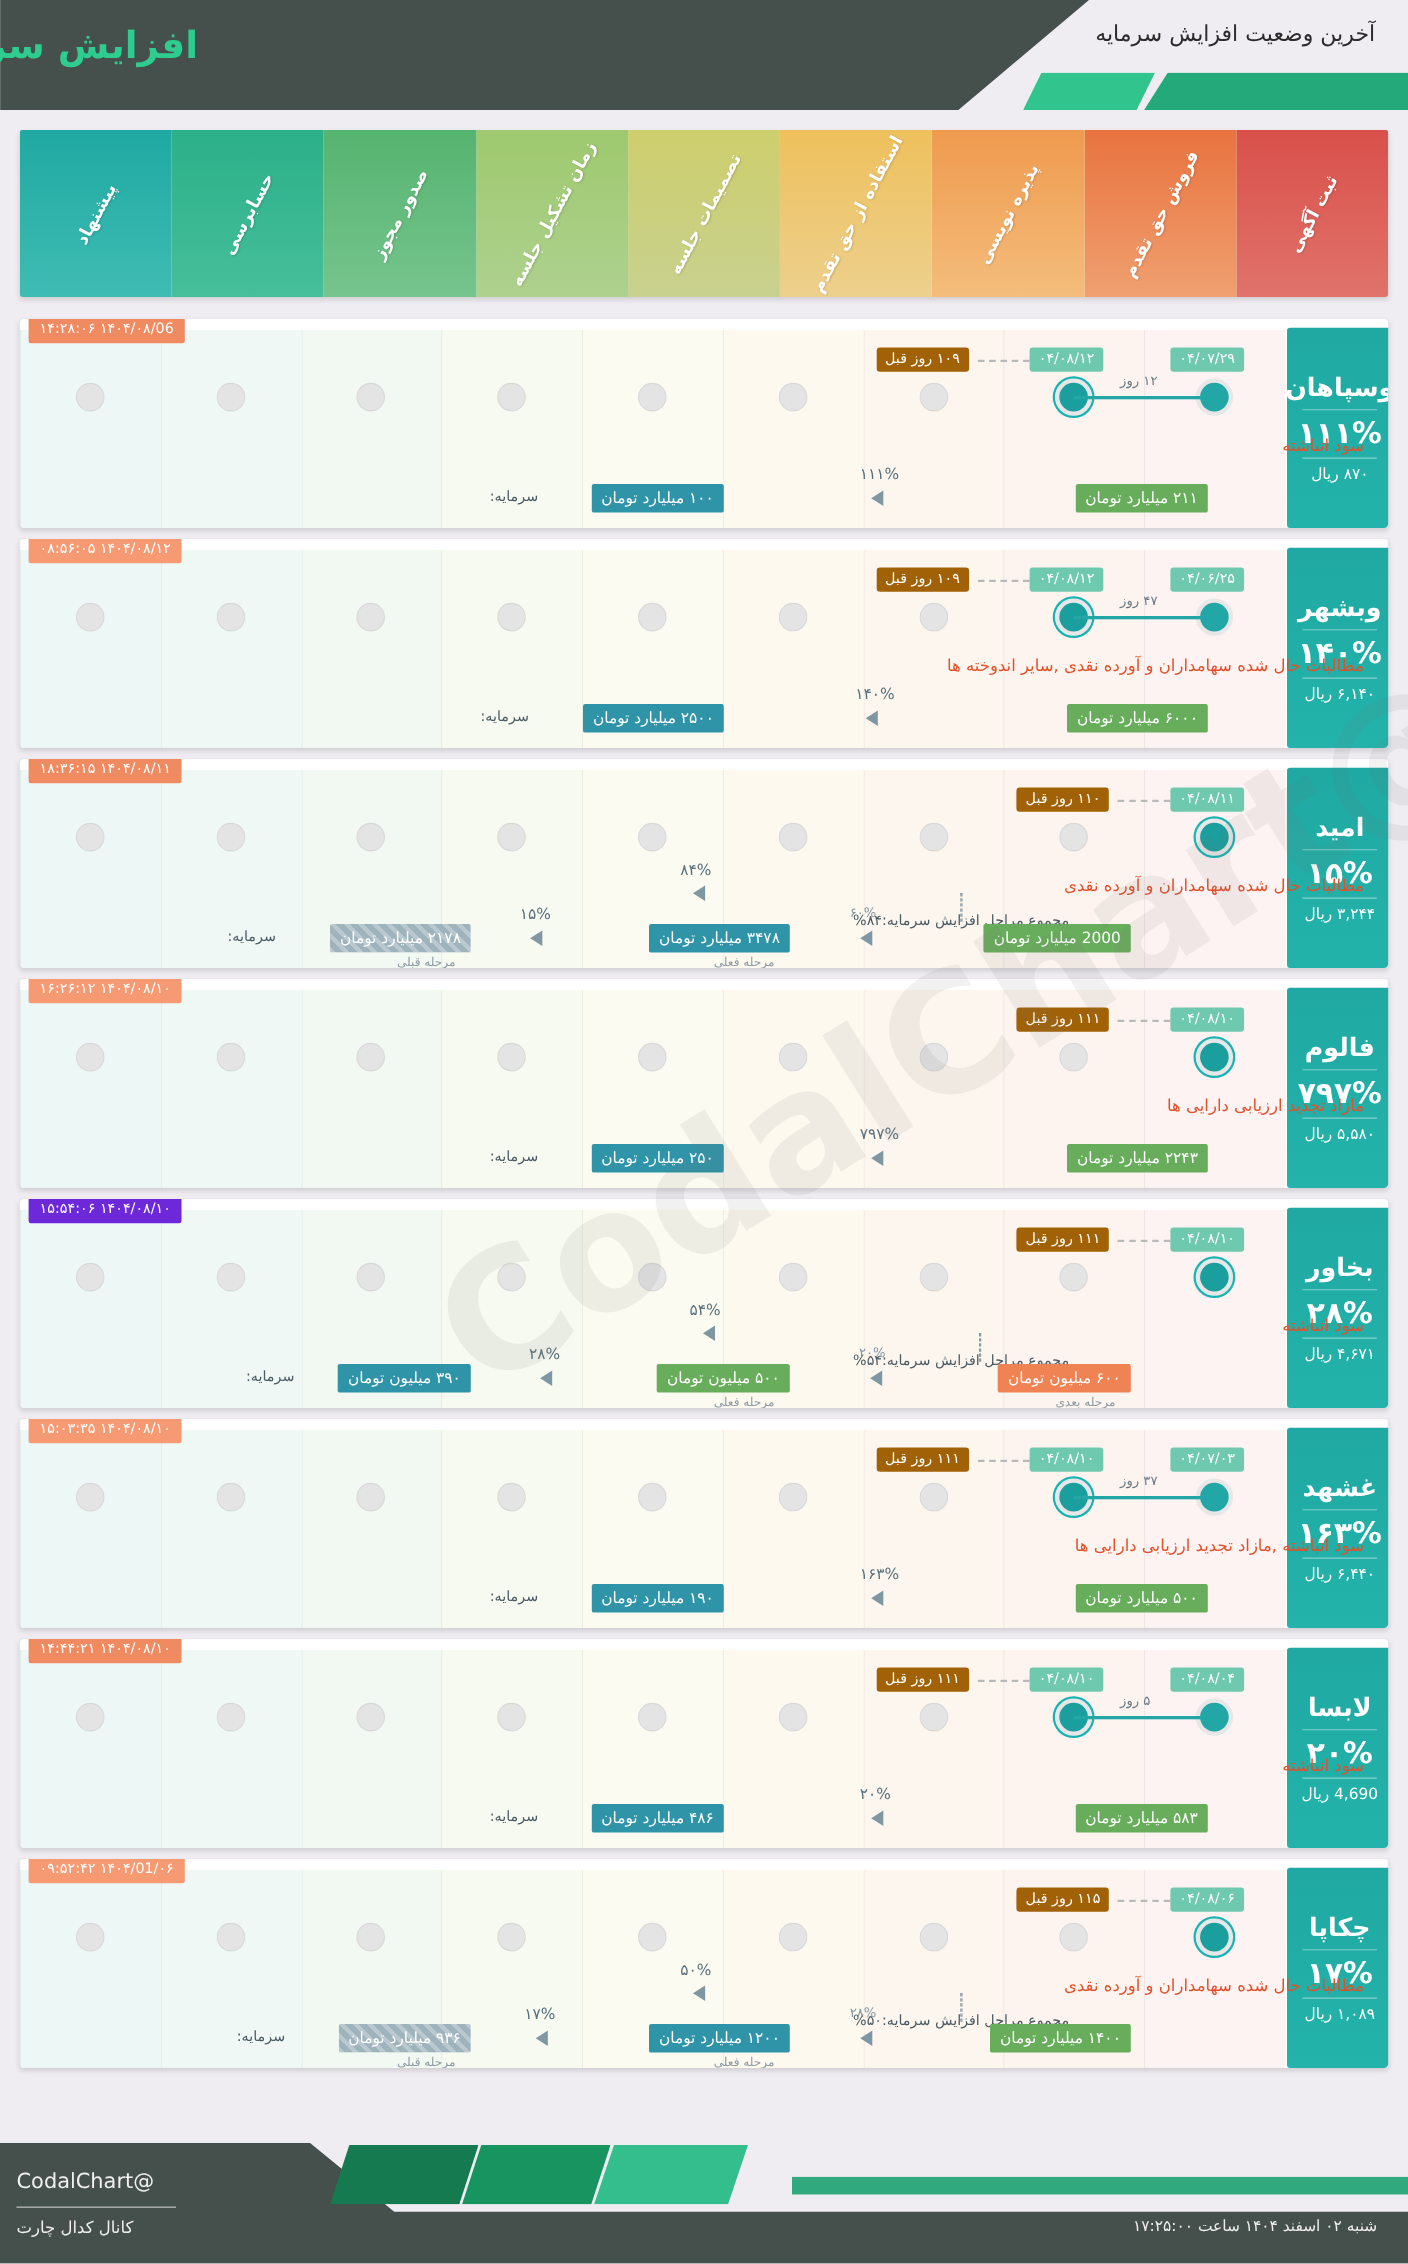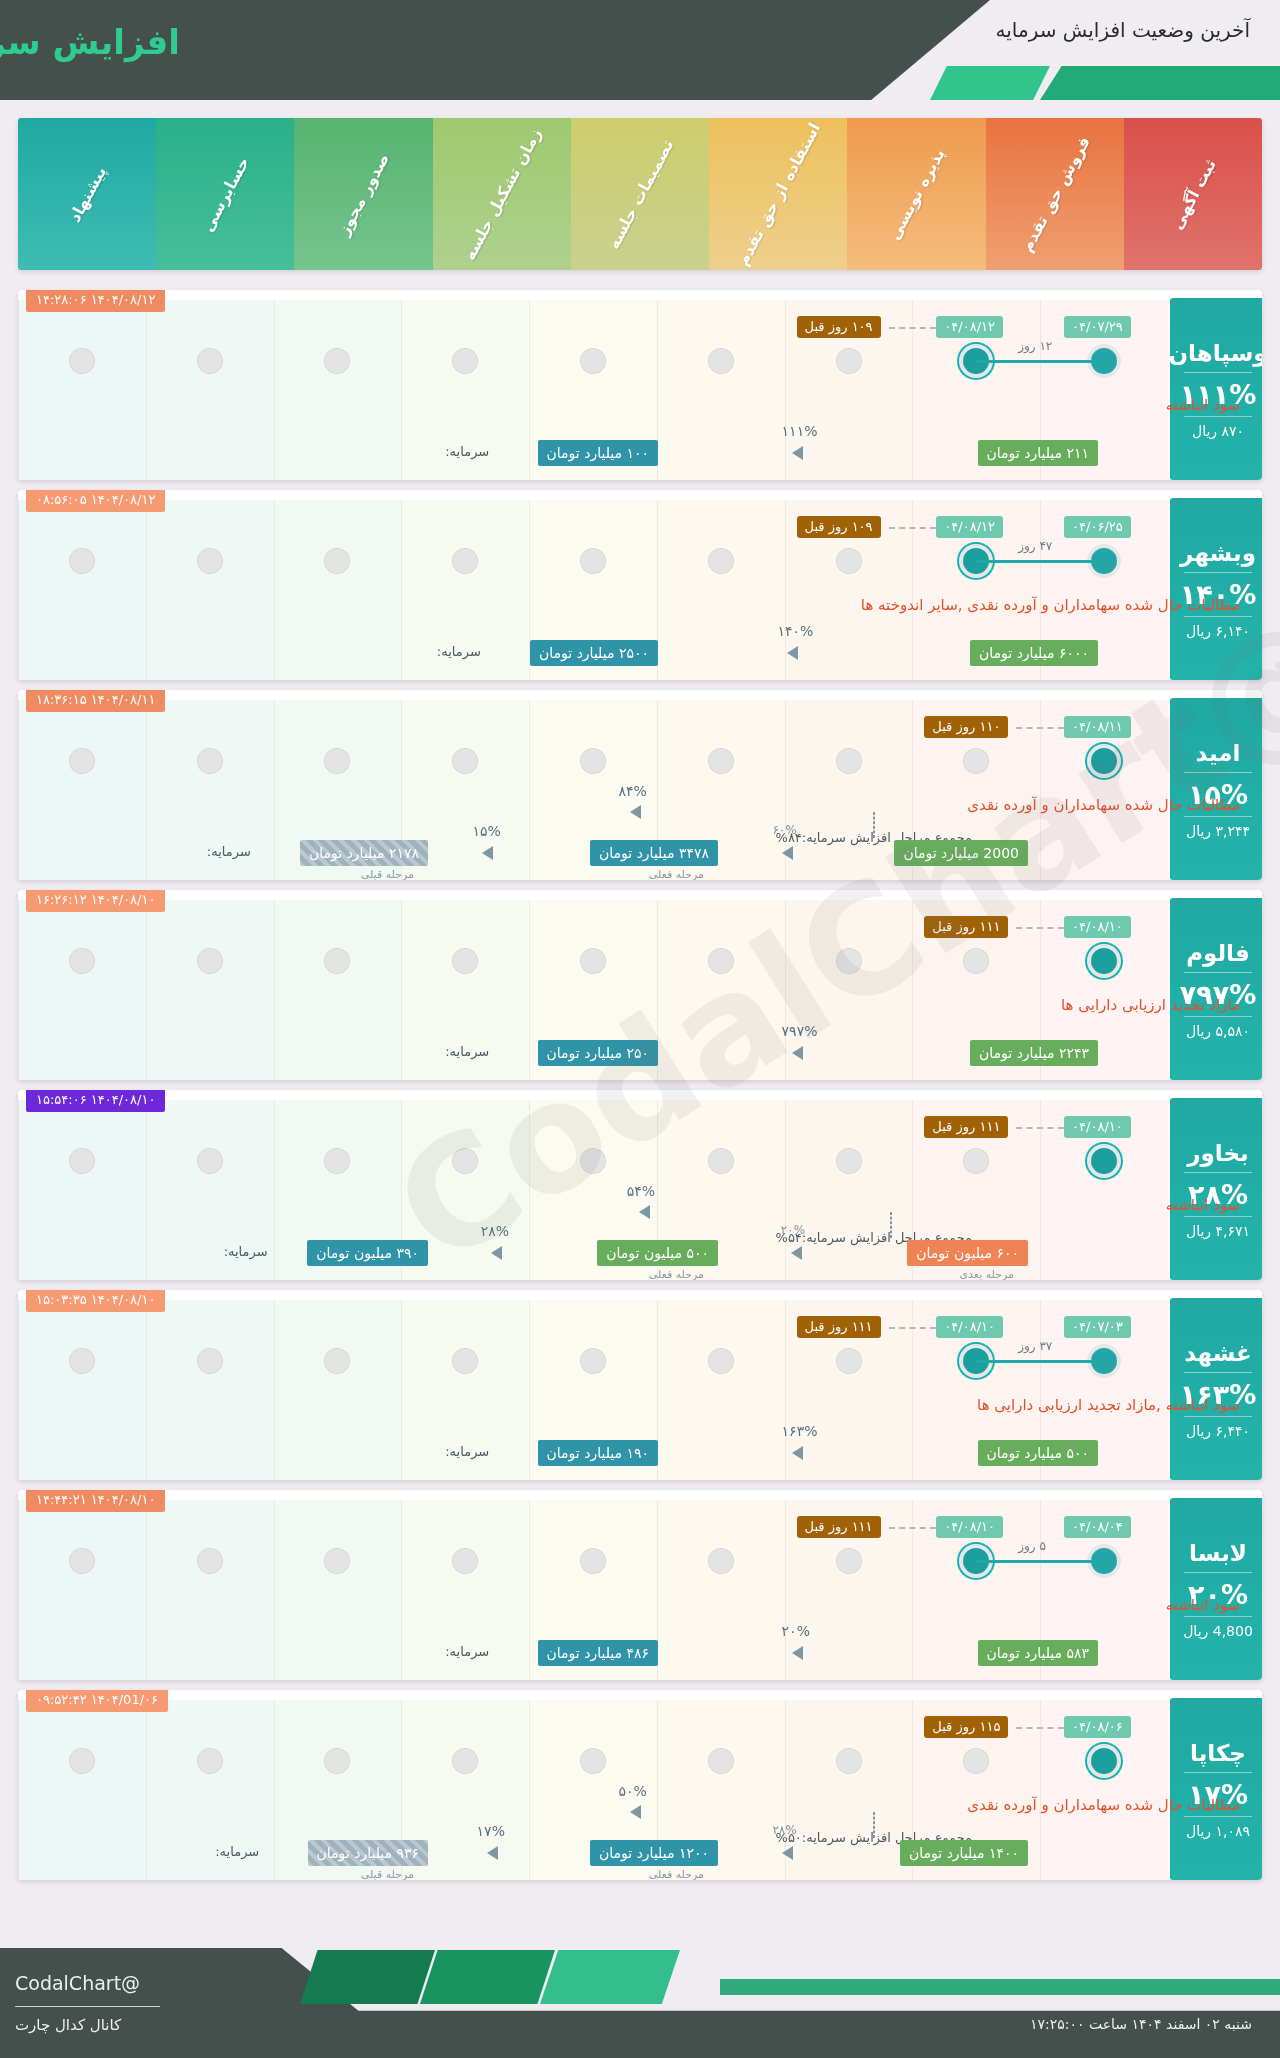--- a/index.html
+++ b/index.html
@@ -163,21 +163,21 @@
           <div class="cell" style="background: rgb(253, 243, 242);"></div>
           <div class="cell" style="background: rgb(253, 244, 239);"></div>
           <div class="cell" style="background: rgb(253, 246, 239);"></div>
           <div class="cell" style="background: rgb(253, 249, 239);"></div>
           <div class="cell" style="background: rgb(251, 251, 241);"></div>
           <div class="cell" style="background: rgb(246, 250, 240);"></div>
           <div class="cell" style="background: rgb(242, 249, 243);"></div>
           <div class="cell" style="background: rgb(239, 248, 245);"></div>
           <div class="cell" style="background: rgb(237, 247, 245);"></div>
         </div>
-        <div class="ts" style="background: rgb(240, 138, 96); top: -2px; right: auto; left: 8px;">۱۴۰۴/۰۸/۱۲ ۱۴:۲۸:۰۶</div>
+        <div class="ts" style="background: rgb(240, 138, 96); top: -2px; right: auto; left: 8px;">۱۴۰۴/۰۸/06 ۱۴:۲۸:۰۶</div>
         <div class="comp" style="left: 1152px; background: linear-gradient(rgb(31, 169, 162), rgb(35, 179, 170));">
           <div class="nm">وسپاهان</div>
           <hr>
           <div class="pc">۱۱۱%</div>
           <hr>
           <div class="pr">۸۷۰ ریال</div>
         </div>
         <div class="dot" style="left: 50.8889px; top: 58px;"></div>
         <div class="dot" style="left: 178.667px; top: 58px;"></div>
         <div class="dot" style="left: 306.444px; top: 58px;"></div>
@@ -450,21 +450,21 @@
           <div class="cell" style="background: rgb(242, 249, 243);"></div>
           <div class="cell" style="background: rgb(239, 248, 245);"></div>
           <div class="cell" style="background: rgb(237, 247, 245);"></div>
         </div>
         <div class="ts" style="background: rgb(240, 138, 96); top: -2px; right: auto; left: 8px;">۱۴۰۴/۰۸/۱۰ ۱۴:۴۴:۲۱</div>
         <div class="comp" style="left: 1152px; background: linear-gradient(rgb(31, 169, 162), rgb(35, 179, 170));">
           <div class="nm">لابسا</div>
           <hr>
           <div class="pc">۲۰%</div>
           <hr>
-          <div class="pr">4,800 ریال</div>
+          <div class="pr">4,690 ریال</div>
         </div>
         <div class="dot" style="left: 50.8889px; top: 58px;"></div>
         <div class="dot" style="left: 178.667px; top: 58px;"></div>
         <div class="dot" style="left: 306.444px; top: 58px;"></div>
         <div class="dot" style="left: 434.222px; top: 58px;"></div>
         <div class="dot" style="left: 562px; top: 58px;"></div>
         <div class="dot" style="left: 689.778px; top: 58px;"></div>
         <div class="dot" style="left: 817.556px; top: 58px;"></div>
         <div class="dot cur" style="left: 945.333px; top: 58px;"></div>
         <div class="dot on" style="left: 1073.11px; top: 58px;"></div>

